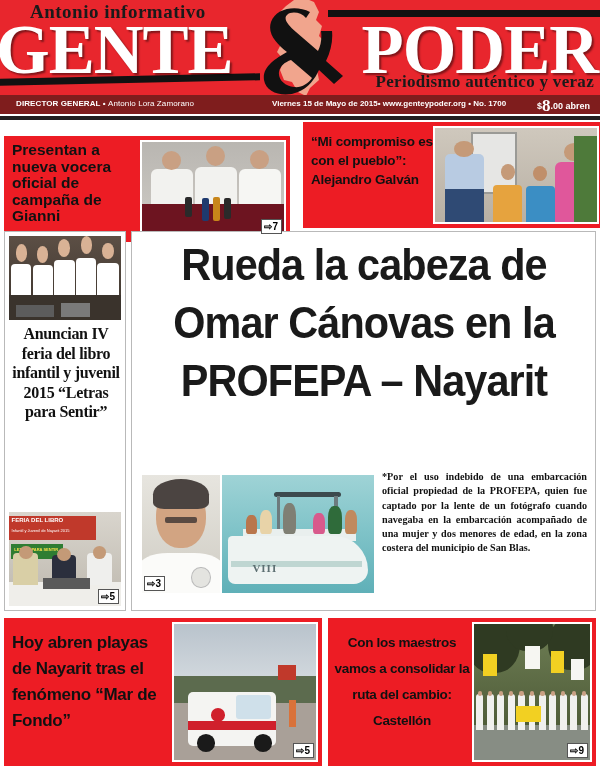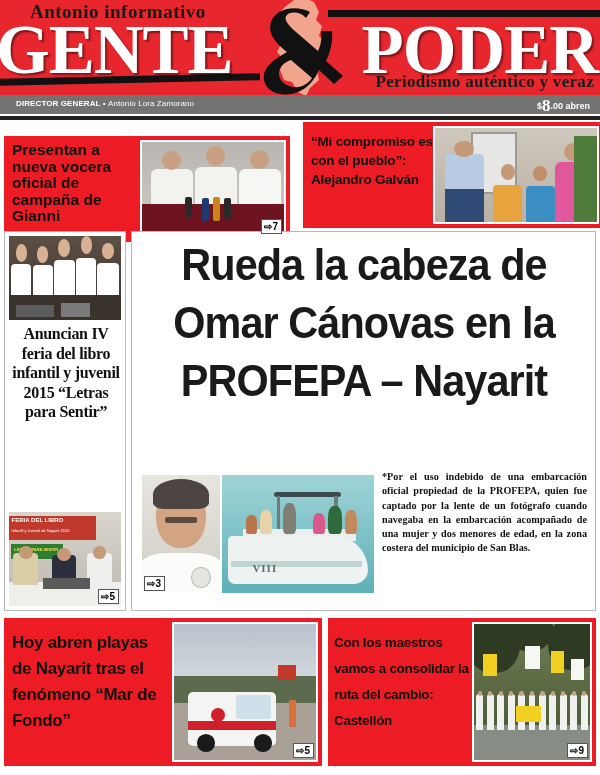--- a/index.html
+++ b/index.html
@@ -109,21 +109,21 @@
     height: 7px;
     background: #111;
     z-index: 1;
   }
 
   
   .infobar {
     position: relative;
     width: 600px;
     height: 19px;
-    background: #737373;
+    background: #7f1d1d;
     color: #ffffff;
   }
   .infobar .ib-left {
     position: absolute;
     left: 16px;
     top: 4px;
     font-size: 8px;
     font-weight: 700;
     letter-spacing: 0.1px;
     white-space: nowrap;
@@ -270,21 +270,21 @@
   .bot-left .redhead {
     position: absolute; left: 8px; top: 12px; width: 152px;
     font-size: 17px; line-height: 26px; letter-spacing: -0.3px;
   }
   .bot-left .photo {
     position: absolute; left: 168px; top: 4px; width: 146px; height: 140px;
     border: 2px solid #ffffff;
   }
   .bot-right .redhead {
     position: absolute; left: 6px; top: 12px; width: 136px;
-    font-size: 13.5px; line-height: 26px; letter-spacing: -0.3px;
+    font-size: 13.5px; line-height: 26px; letter-spacing: -0.3px; text-align: center;
   }
   .bot-right .photo {
     position: absolute; left: 144px; top: 4px; width: 120px; height: 140px;
     border: 2px solid #ffffff;
   }
 
   
   .pc-bg { position:absolute; inset:0; background:linear-gradient(#b9b6b1,#cfccc6); }
   .pc-table { position:absolute; left:0; right:0; bottom:0; height:34%; background:#6d1420; }
   .pc-person { position:absolute; bottom:34%; }
@@ -366,20 +366,21 @@
     <div class="wordmark-left">GENTE</div>
     <div class="wordmark-right">PODER</div>
     <div class="tagline">Periodismo auténtico y veraz</div>
   </div>
 </div>
 
 <div class="infobar">
   <div class="ib-left">
     <span>DIRECTOR GENERAL</span><span> • </span><span class="ib-name">Antonio Lora Zamorano</span>
   </div>
+  <div class="ib-center">Viernes 15 de Mayo de 2015• www.genteypoder.org • No.  1700</div>
   <div class="ib-price">
     <span>$</span><span class="big">8</span><span>.00 abren</span>
   </div>
 </div>
 <div class="rule-under"></div>
 
 <div class="toprow">
 
   <div class="redbox top-left">
     <div class="redhead">Presentan a nueva vocera oficial de campaña de Gianni</div>

